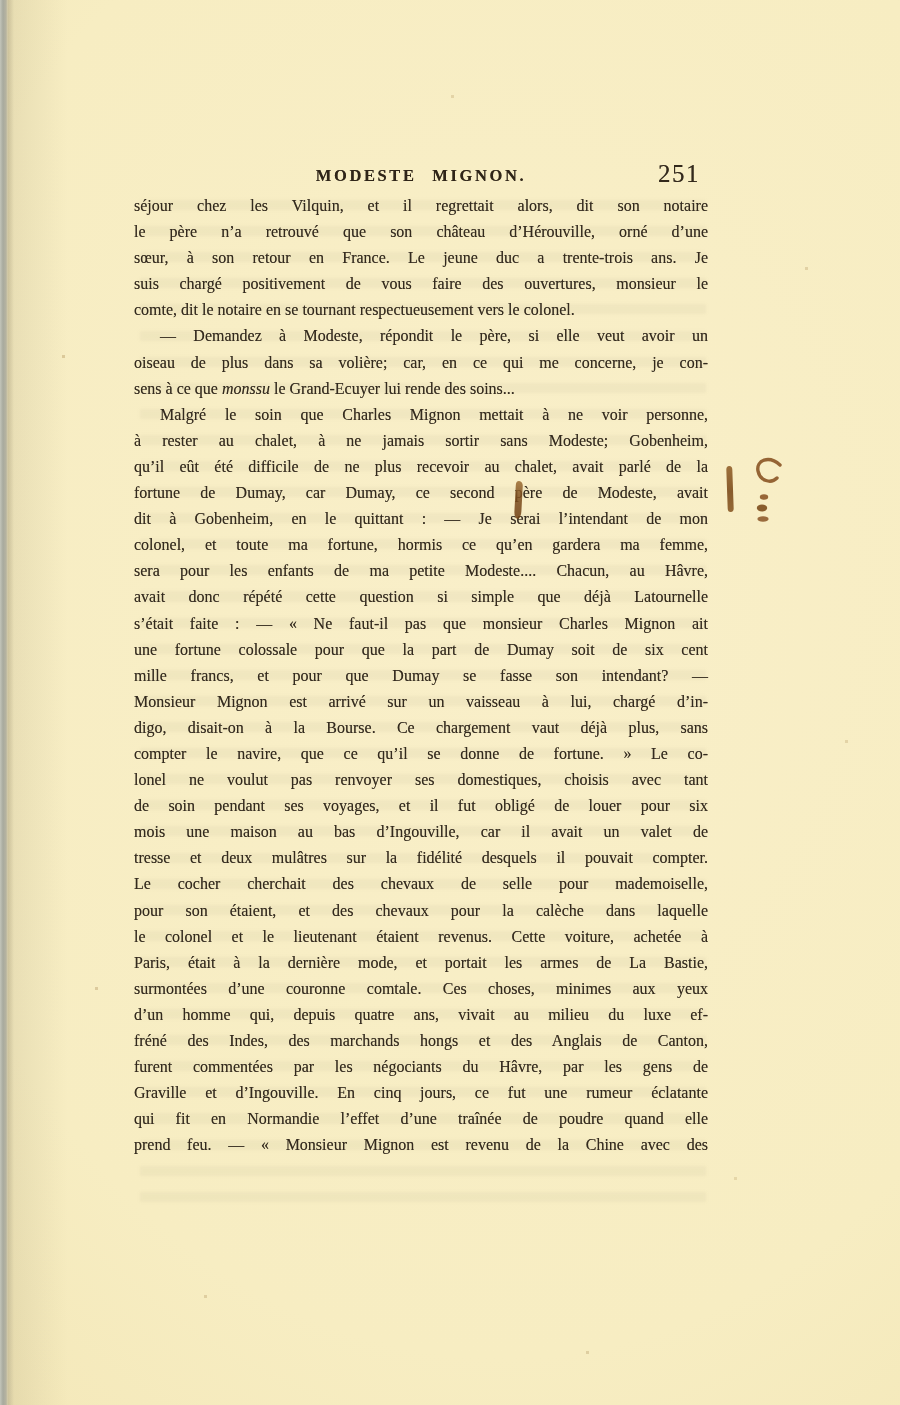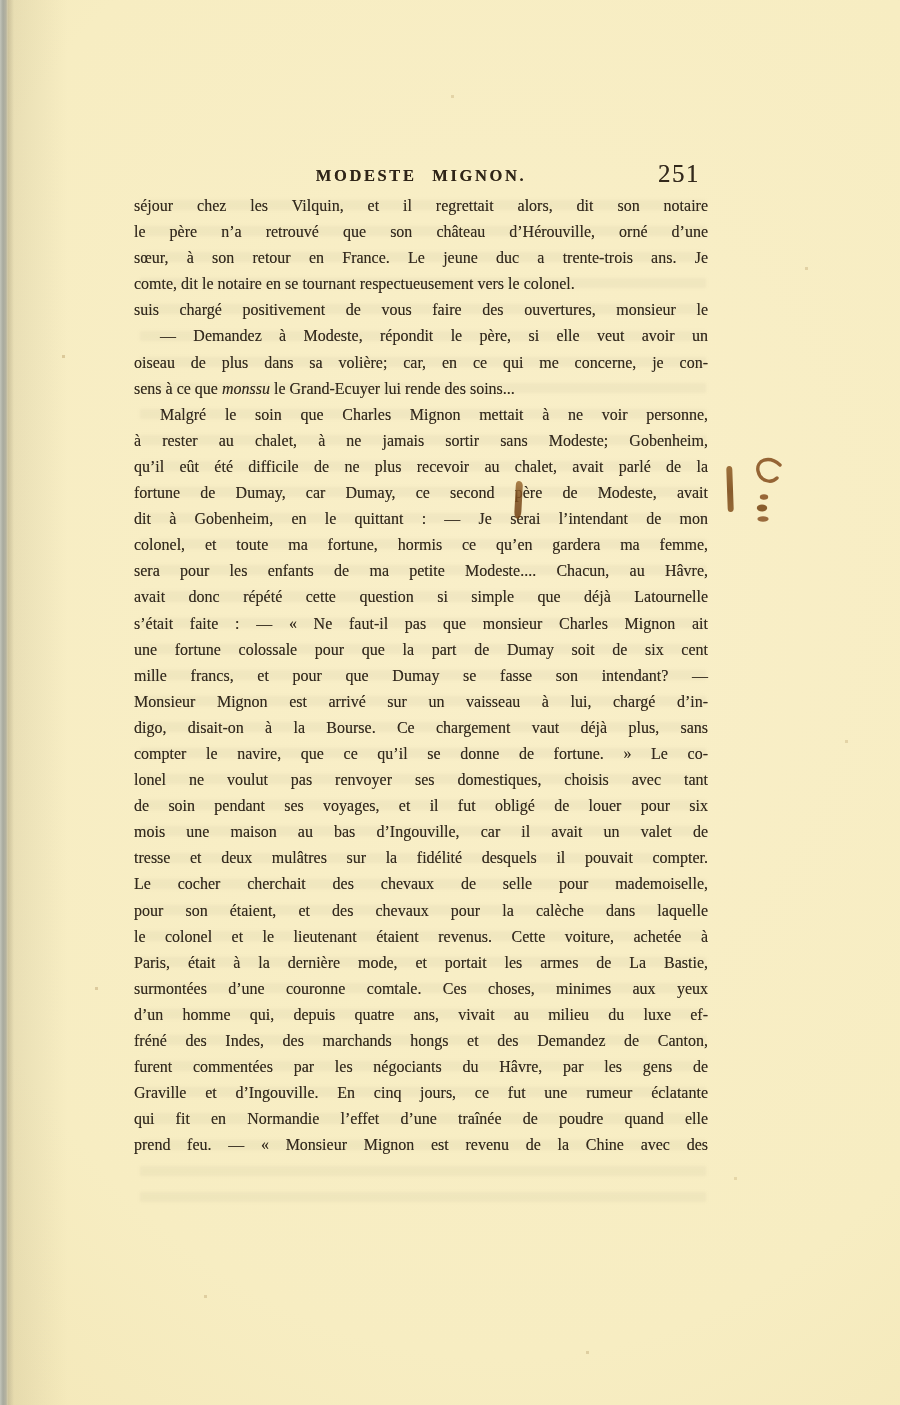--- a/index.html
+++ b/index.html
@@ -98,22 +98,22 @@
 
   <div class="header-row">
     <div class="running-title">MODESTE MIGNON.</div>
     <div class="folio">251</div>
   </div>
 
   <div class="text-block">
       <div class="line">séjour chez les Vilquin, et il regrettait alors, dit son notaire</div>
       <div class="line">le père n’a retrouvé que son château d’Hérouville, orné d’une</div>
       <div class="line">sœur, à son retour en France. Le jeune duc a trente-trois ans. Je</div>
+      <div class="line">suis chargé positivement de vous faire des ouvertures, monsieur le</div>
       <div class="line short">comte, dit le notaire en se tournant respectueusement vers le colonel.</div>
-      <div class="line">suis chargé positivement de vous faire des ouvertures, monsieur le</div>
       <div class="line indent">— Demandez à Modeste, répondit le père, si elle veut avoir un</div>
       <div class="line">oiseau de plus dans sa volière; car, en ce qui me concerne, je con-</div>
       <div class="line short"><span>sens à ce que </span><span class="it">monssu</span><span> le Grand-Ecuyer lui rende des soins...</span></div>
       <div class="line indent">Malgré le soin que Charles Mignon mettait à ne voir personne,</div>
       <div class="line">à rester au chalet, à ne jamais sortir sans Modeste; Gobenheim,</div>
       <div class="line">qu’il eût été difficile de ne plus recevoir au chalet, avait parlé de la</div>
       <div class="line">fortune de Dumay, car Dumay, ce second père de Modeste, avait</div>
       <div class="line">dit à Gobenheim, en le quittant : — Je serai l’intendant de mon</div>
       <div class="line">colonel, et toute ma fortune, hormis ce qu’en gardera ma femme,</div>
       <div class="line">sera pour les enfants de ma petite Modeste.... Chacun, au Hâvre,</div>
@@ -127,21 +127,21 @@
       <div class="line">lonel ne voulut pas renvoyer ses domestiques, choisis avec tant</div>
       <div class="line">de soin pendant ses voyages, et il fut obligé de louer pour six</div>
       <div class="line">mois une maison au bas d’Ingouville, car il avait un valet de</div>
       <div class="line">tresse et deux mulâtres sur la fidélité desquels il pouvait compter.</div>
       <div class="line">Le cocher cherchait des chevaux de selle pour mademoiselle,</div>
       <div class="line">pour son étaient, et des chevaux pour la calèche dans laquelle</div>
       <div class="line">le colonel et le lieutenant étaient revenus. Cette voiture, achetée à</div>
       <div class="line">Paris, était à la dernière mode, et portait les armes de La Bastie,</div>
       <div class="line">surmontées d’une couronne comtale. Ces choses, minimes aux yeux</div>
       <div class="line">d’un homme qui, depuis quatre ans, vivait au milieu du luxe ef-</div>
-      <div class="line">fréné des Indes, des marchands hongs et des Demandez de Canton,</div>
+      <div class="line">fréné des Indes, des marchands hongs et des Anglais de Canton,</div>
       <div class="line">furent commentées par les négociants du Hâvre, par les gens de</div>
       <div class="line">Graville et d’Ingouville. En cinq jours, ce fut une rumeur éclatante</div>
       <div class="line">qui fit en Normandie l’effet d’une traînée de poudre quand elle</div>
       <div class="line">prend feu. — « Monsieur Mignon est revenu de la Chine avec des</div>
     </div>
 
   <div class="chalet-mark"></div>
   <div class="margin-stroke"></div>
   <svg class="margin-squiggle" width="40" height="78" viewBox="0 0 40 78">
     <path d="M31,11 C20,1 7,6 9,17 C11,27 22,30 28,24" fill="none" stroke="#8a5424" stroke-width="3.4" stroke-linecap="round" opacity="0.9"></path>

